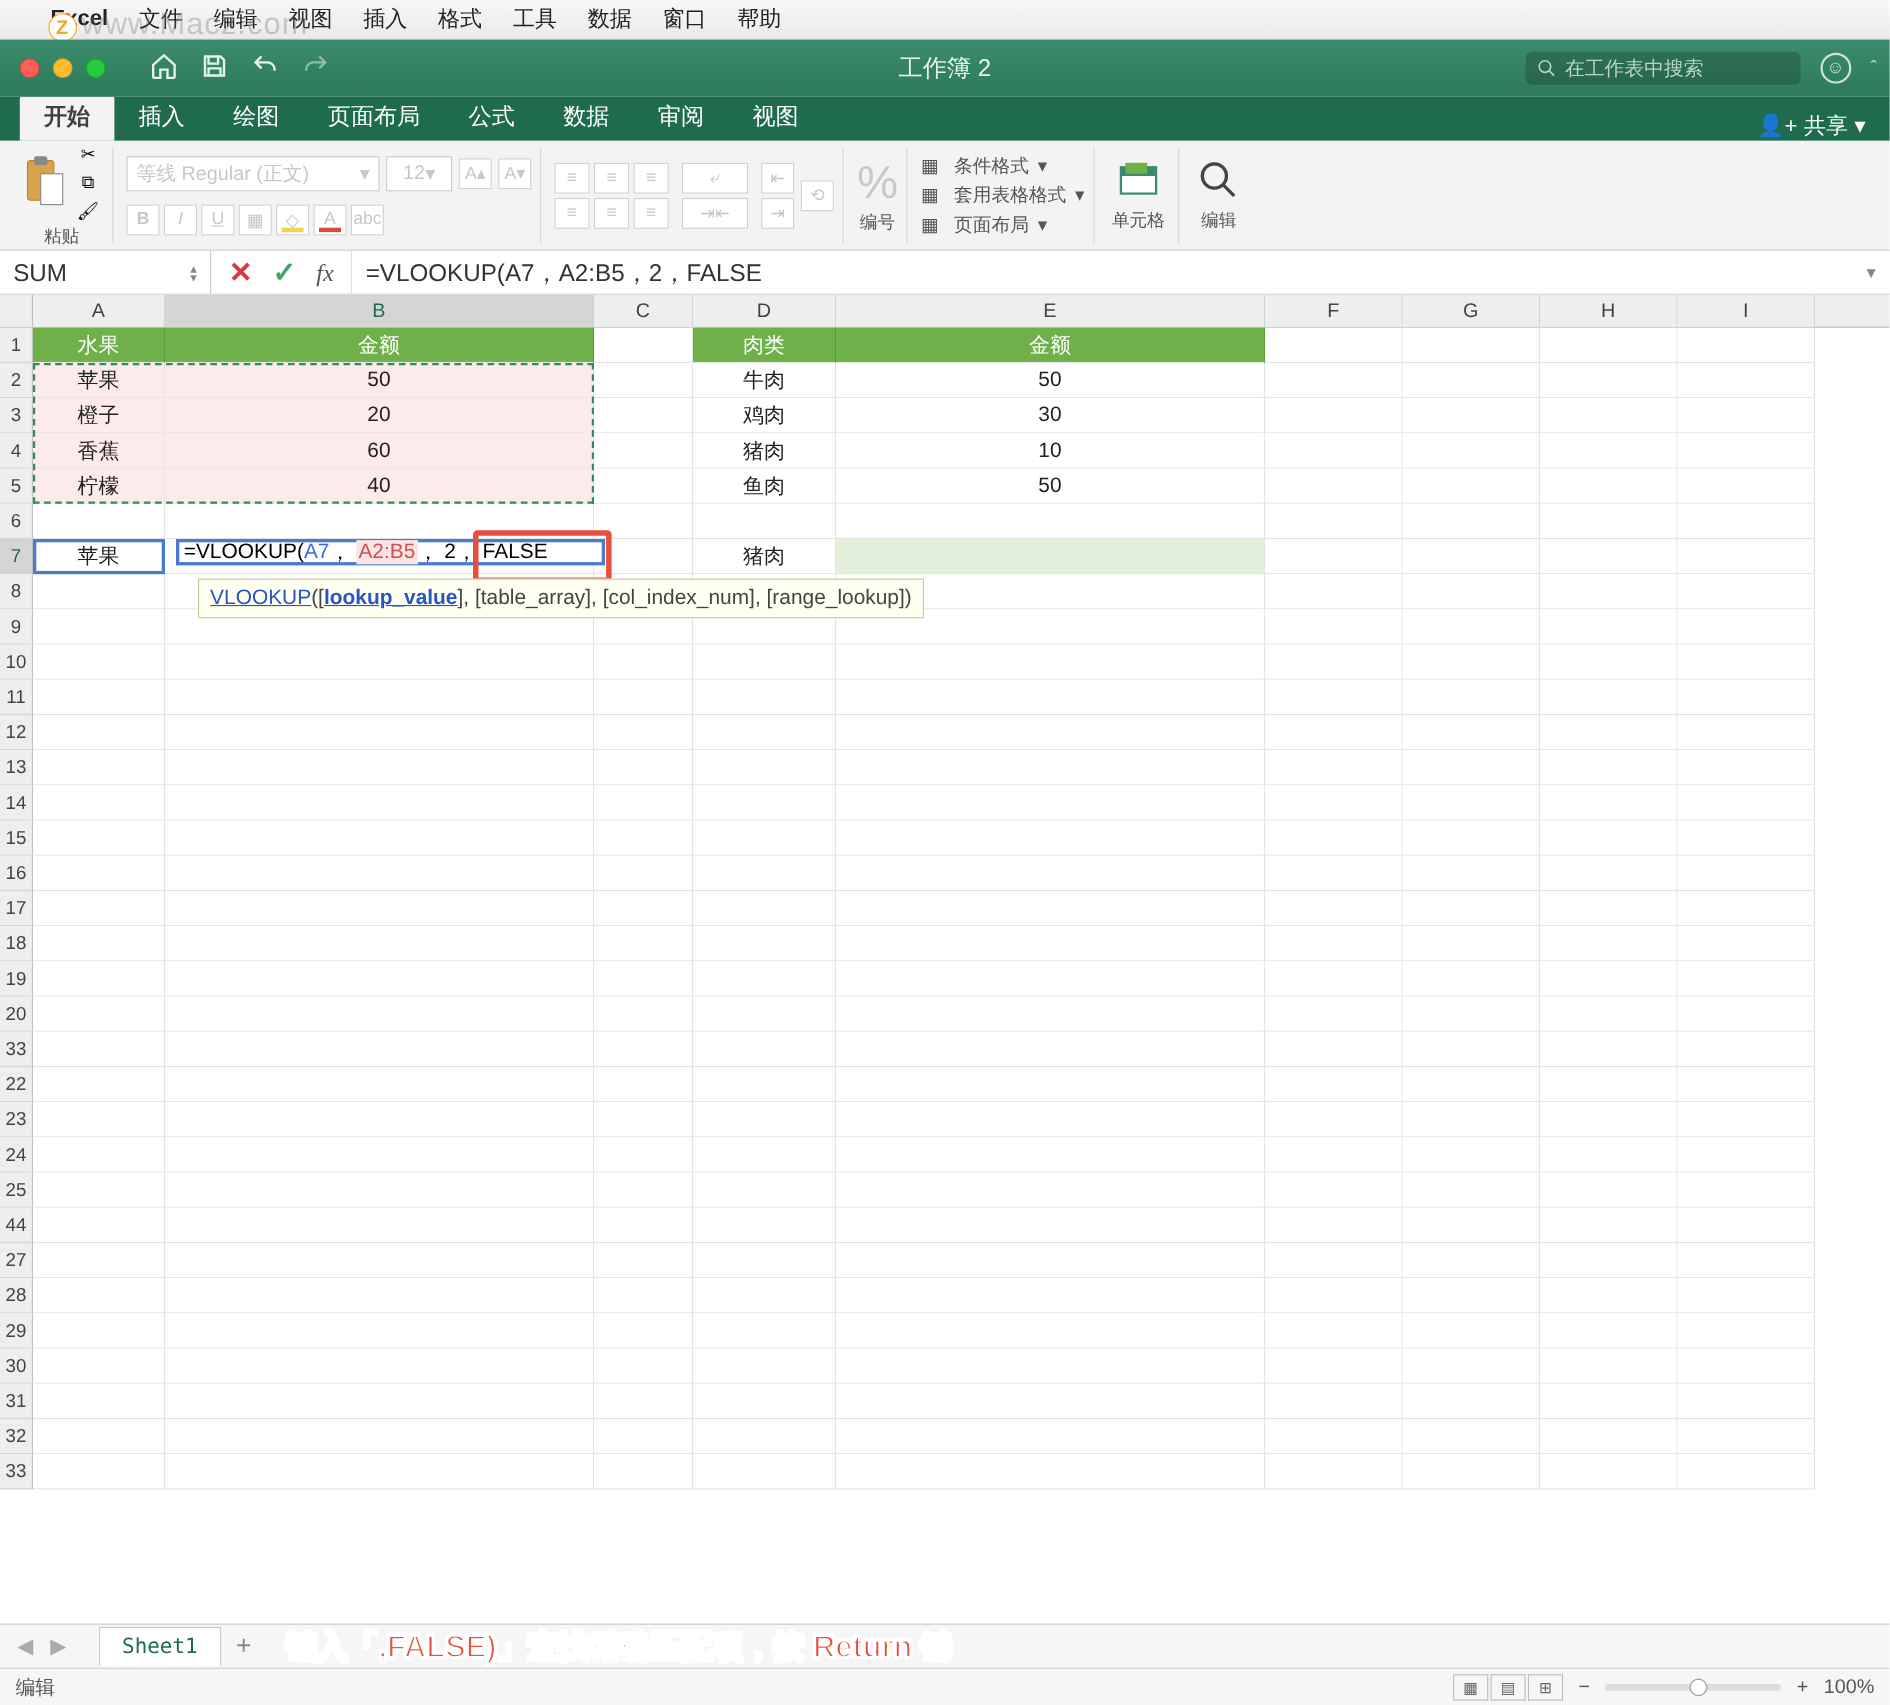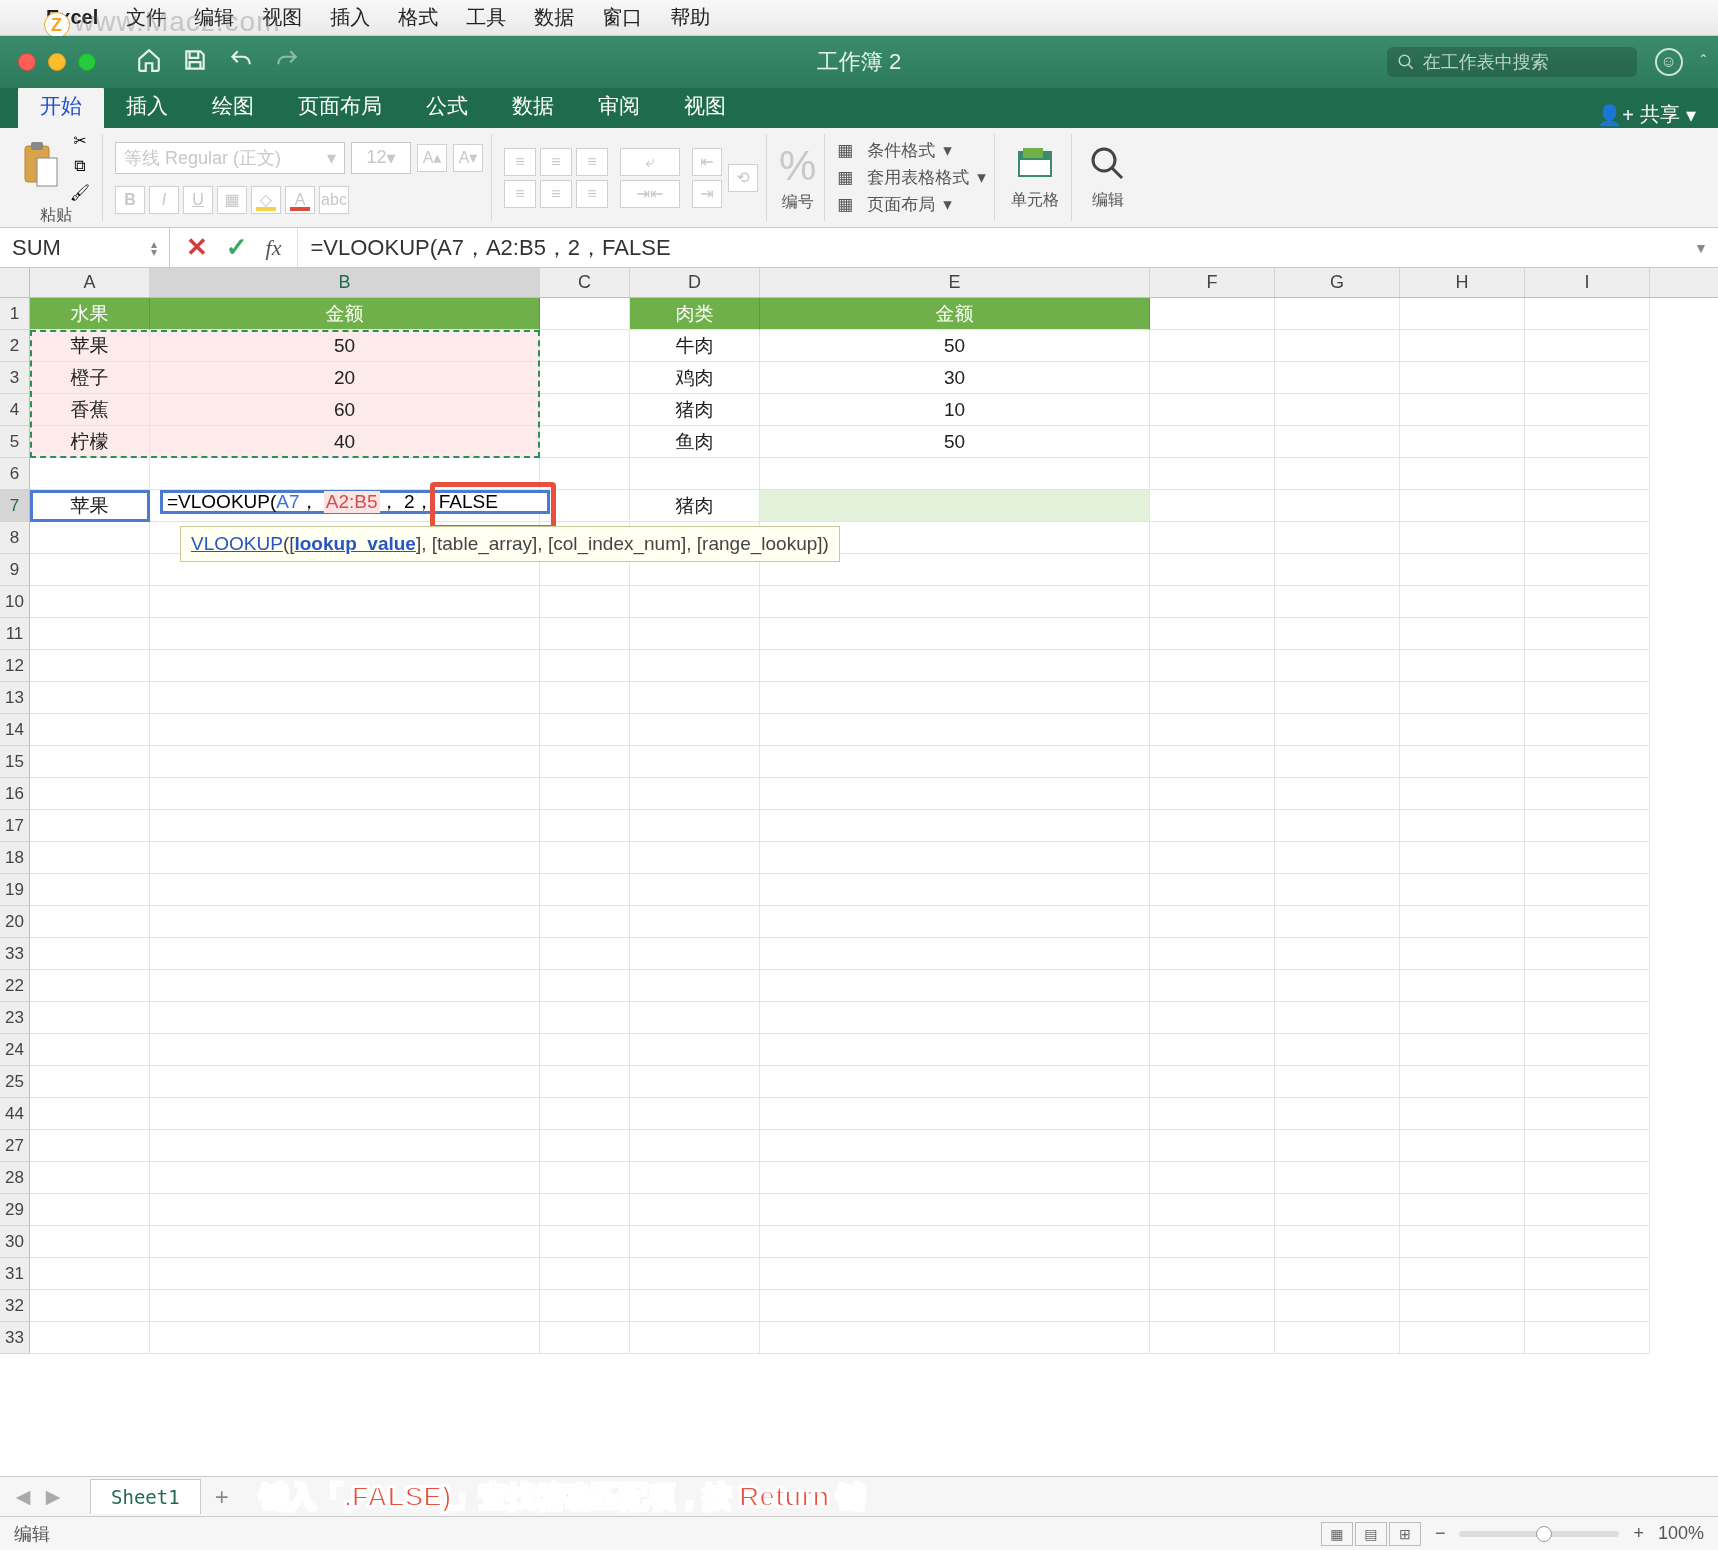--- a/index.html
+++ b/index.html
@@ -23,21 +23,21 @@
 .titlebar-icons svg { width:26px; height:26px; fill:#e6f2ec; stroke:#e6f2ec;}
 .titlebar .doc-title { position:absolute; left:50%; transform:translateX(-50%); font-size:22px; color:#eaf4ee;}
 .titlebar-right { margin-left:auto; display:flex; align-items:center; gap:18px;}
 .search-box { width: 250px; height: 30px; background: rgba(0,0,0,0.18); border-radius: 6px; display:flex; align-items:center; padding:0 10px; color:#b8d4c5; font-size:18px;}
 .search-box svg { width:18px; height:18px; margin-right:8px; stroke:#b8d4c5; fill:none; stroke-width:2;}
 .smiley { width:28px; height:28px; border:2px solid #cfe4d8; border-radius:50%; display:flex; align-items:center; justify-content:center; color:#cfe4d8; font-size:16px;}
 
 
 .ribbon-tabs { height: 40px; background: #1f6b4e; display:flex; align-items:flex-end; padding-left: 18px; color:#fff; font-size:21px;}
 .ribbon-tabs .tab { padding: 6px 22px 8px; cursor:default;}
-.ribbon-tabs .tab.active { background: #f3f3f3; color: #1d4ed8; font-weight:400; border-radius:4px 4px 0 0;margin-top:48px;}
+.ribbon-tabs .tab.active { background: #f3f3f3; color: #404040; font-weight:700; border-radius:4px 4px 0 0;margin-top:48px;}
 .ribbon-tabs .share { margin-left:auto; margin-right:22px; display:flex; align-items:center; gap:6px; font-size:20px;}
 
 
 .ribbon { height: 100px; background: #f3f3f3; border-bottom: 1px solid #c9c9c9; display:flex; align-items:stretch; padding: 6px 10px; gap:4px;}
 .ribbon-group { display:flex; flex-direction:column; align-items:center; justify-content:center; padding:0 8px; border-right:1px solid #d8d8d8; position:relative;}
 .ribbon-group:last-child { border-right:none;}
 .ribbon-group.row { flex-direction: row; gap: 6px; align-items:center;}
 .rg-label { font-size:16px; color:#555; margin-top:2px;}
 .clip-icon svg { width:42px; height:48px;}
 .small-btns { display:flex; flex-direction:column; gap:4px; margin-left:6px;}
@@ -53,21 +53,21 @@
 .align-extra { display:flex; flex-direction:column; gap:4px; margin-left:6px;}
 .percent { font-size:42px; color:#444; font-weight:300;}
 .styles-col { display:flex; flex-direction:column; gap:4px; font-size:17px; color:#555;}
 .styles-col .srow { display:flex; align-items:center; gap:8px;}
 .ico-sq { width:22px; height:22px; display:inline-block;}
 .big-btn { display:flex; flex-direction:column; align-items:center; justify-content:center; gap:4px; padding:0 12px;}
 .big-btn svg { width:40px; height:40px;}
 
 
 .formula-bar { height:40px; border-bottom:1px solid #c9c9c9; display:flex; align-items:center; background:#fff;}
-.name-box { width:170px; height:40px; border-right:1px solid #c9c9c9; display:flex; align-items:center; padding:0 12px; font-size:22px; color:#333; justify-content:space-between;}
+.name-box { width:192px; height:40px; border-right:1px solid #c9c9c9; display:flex; align-items:center; padding:0 12px; font-size:22px; color:#333; justify-content:space-between;}
 .name-box .dd { display:flex; flex-direction:column; line-height:8px; font-size:12px; color:#888;}
 .fb-btns { display:flex; align-items:center; gap:18px; padding:0 16px; border-right:1px solid #e0e0e0; height:100%;}
 .fb-cancel { color:#d63b3b; font-size:26px; font-weight:bold;}
 .fb-enter { color:#3da662; font-size:26px; font-weight:bold;}
 .fb-fx { font-style:italic; font-size:22px; color:#555; font-family: "Times New Roman", serif;}
 .fb-input { flex:1; padding:0 12px; font-size:22px; color:#333; display:flex; align-items:center;}
 .fb-expand { width:24px; color:#888; font-size:14px; padding-right:8px;}
 
 
 .grid-wrap { position:relative; height: calc(1550px - 36px - 52px - 40px - 100px - 40px - 40px - 34px); overflow:hidden; background:#fff;}

